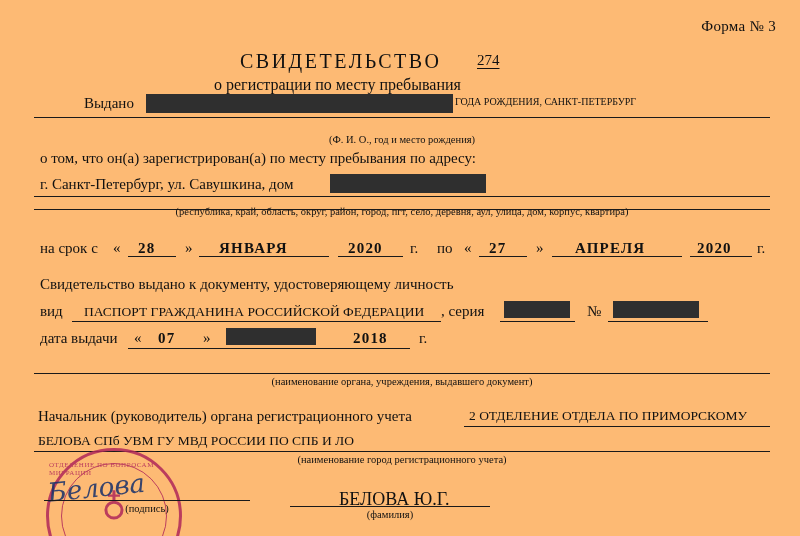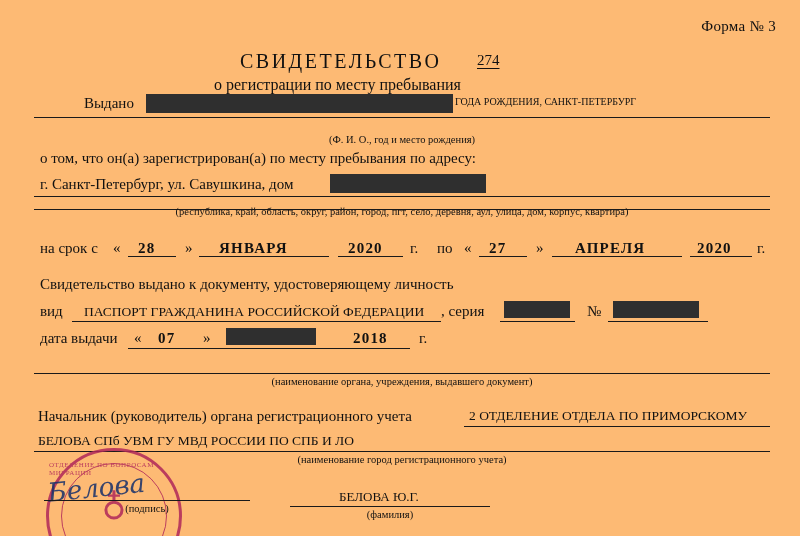--- a/index.html
+++ b/index.html
@@ -218,17 +218,17 @@
     <div class="stamp-inner"></div>
     <div class="stamp-text-top">ОТДЕЛЕНИЕ ПО ВОПРОСАМ МИГРАЦИИ</div>
     <div class="stamp-core">♁</div>
 
   </div>
 
   <div class="signature">Белова</div>
   <div class="rule" style="left:44px; top:500px; width:206px;"></div>
   <div class="center-small" style="top:503px; left:44px; width:206px;">(подпись)</div>
 
-  <div class="t" style="top:489px; left:339px; font-size:13px;">БЕЛОВА Ю.Г.</div>
+  <div class="t" style="top:489px; left:339px; font-size:18px;">БЕЛОВА Ю.Г.</div>
   <div class="rule" style="left:290px; top:506px; width:200px;"></div>
   <div class="center-small" style="top:509px; left:290px; width:200px;text-align:center;">(фамилия)</div>
 
 </div>
 
 </body></html>

